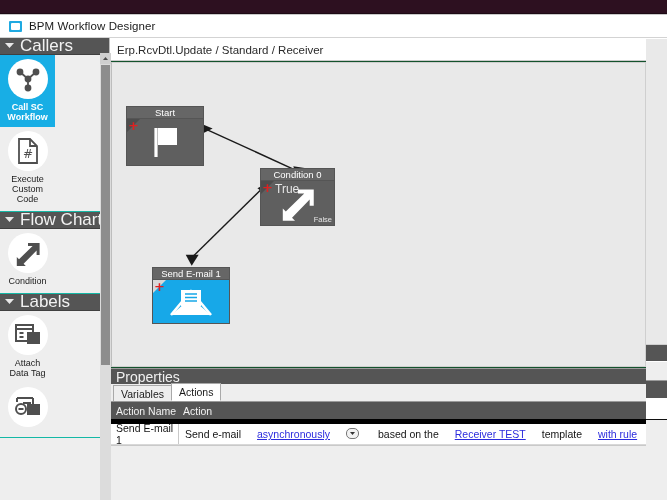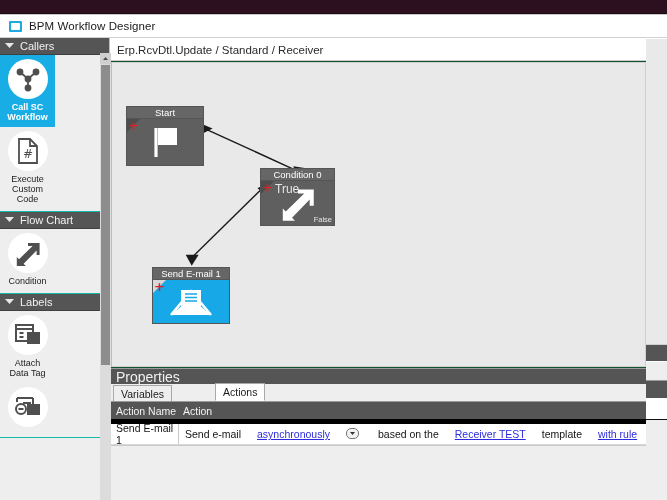--- a/index.html
+++ b/index.html
@@ -31,21 +31,21 @@
   
   .palette{position:absolute;left:0;top:23px;width:110px;height:463px;background:#eeeeee;
      border-right:1px solid #bdbdbd;box-sizing:border-box;overflow:hidden;}
 
   .sect-header{position:relative;height:17px;background:#555555;color:#ffffff;
      display:flex;align-items:center;font-size:11px;padding-left:3px;box-sizing:border-box;
      border-bottom:1px solid #3f3f3f;}
   .chev{width:14px;height:14px;position:relative;flex:none;margin-right:3px;}
   .chev:after{content:"";position:absolute;left:2px;top:4px;width:9px;height:5px;
      background:#e8e8e8;clip-path:polygon(0 0,100% 0,50% 100%);}
-  .sect-label{font-size:11px;color:#f2f2f2;}
+  .sect-label{font-size:17px;color:#f2f2f2;}
 
   .tilerow{display:flex;flex-wrap:wrap;}
   .tile{width:55px;box-sizing:border-box;padding:4px 0 5px 0;
      display:flex;flex-direction:column;align-items:center;background:#eeeeee;}
   .tile.sel{background:#18aee5;}
   .tile .disc{width:40px;height:40px;border-radius:50%;background:#ffffff;
      display:flex;align-items:center;justify-content:center;margin-bottom:3px;}
   .tile .tlabel{font-size:9px;line-height:10px;text-align:center;color:#1c1c1c;width:53px;}
   .tile.sel .tlabel{color:#ffffff;font-weight:bold;}
   .sect-body{background:#eeeeee;padding-bottom:2px;border-bottom:1px solid #14b8a6;}
@@ -85,21 +85,21 @@
      font-weight:bold;font-family:"DejaVu Sans",sans-serif;}
   .lbl-true{position:absolute;left:14px;top:1px;font-size:12px;color:#e6e6e6;}
   .lbl-false{position:absolute;right:2px;bottom:1px;font-size:7.5px;color:#e6e6e6;}
 
   
   .props{position:absolute;left:0;top:330px;width:535px;height:133px;background:#ffffff;}
   .props-header{height:16px;background:#555555;color:#f0f0f0;font-size:14px;
      display:flex;align-items:center;padding-left:5px;box-sizing:border-box;
      border-top:1px solid #9a9a9a;}
   .tabstrip{height:18px;background:#eeeeee;border-bottom:1px solid #9a9a9a;
-     display:flex;align-items:flex-end;padding-left:2px;box-sizing:border-box;gap:44px;}
+     display:flex;align-items:flex-end;padding-left:2px;box-sizing:border-box;}
   .tab{height:16px;padding:0 7px;display:flex;align-items:center;font-size:10.5px;
      color:#1a1a1a;background:#eeeeee;border:1px solid #a9a9a9;border-bottom:none;
      margin-right:-1px;box-sizing:border-box;}
   .tab.active{background:#ffffff;height:18px;border-bottom:1px solid #ffffff;position:relative;z-index:2;}
 
   .grid-head{height:17px;background:#555555;color:#f2f2f2;display:flex;align-items:center;
      font-size:10.5px;border-bottom:5px solid #000000;}
   .gh-name{width:68px;padding-left:5px;box-sizing:border-box;}
   .gh-action{padding-left:4px;}
   .grid-row{height:20px;display:flex;align-items:center;font-size:10.5px;color:#141414;

